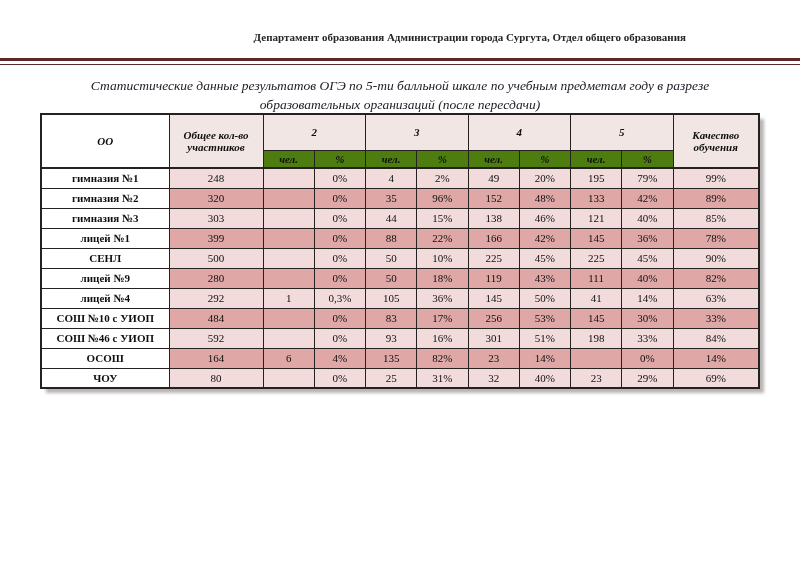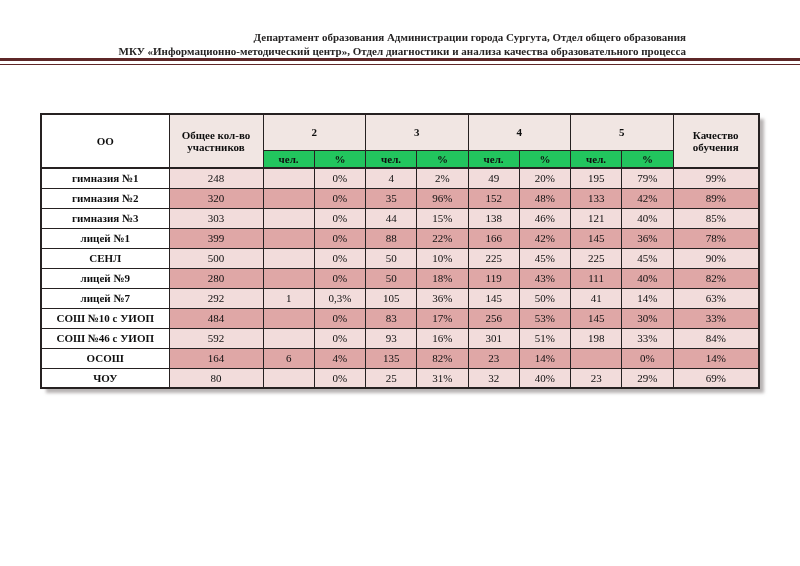--- a/index.html
+++ b/index.html
@@ -33,25 +33,25 @@
     position: absolute; top: 113px; left: 40px; width: 718px;
     border-collapse: collapse; table-layout: fixed;
     border: 2.5px solid #262121;
     box-shadow: 5px 5px 3px -1px rgba(125,118,118,0.55);
   }
   table.stats th, table.stats td {
     border: 1.5px solid #262121;
     font-size: 11px; text-align: center; vertical-align: middle;
     padding: 0 2px; overflow: hidden; color: #0f0f0f;
   }
-  table.stats thead { border-bottom: 2.3px solid #262121; }
+  table.stats thead { border-bottom: 2.3px solid #262121; font-style: italic; }
   table.stats thead th { font-weight: bold; line-height: 12.5px; }
   .hdr-white { background: #ffffff; }
   .hdr-light { background: #f1e6e3; margin-top: 15px; }
-  .hdr-dark  { background: #22c55e; }
+  .hdr-dark  { background: #4d7c0f; }
   tr.hrow1 { height: 36px; }
   tr.hrow2 { height: 18px; }
   tbody tr { height: 20px; }
   tbody td.name { background: #ffffff; font-weight: bold; }
   tbody tr:nth-child(odd)  td.data { background: #f2dcdb; }
   tbody tr:nth-child(even) td.data { background: #dfa7a6; }
   
   .footer-line { position: absolute; height: 0; border-top: 1.4px solid #b3b3b3; }
   .footer-line.left  { top: 546px; left: 0;    width: 49px; }
   .footer-line.right { top: 546px; left: 111px; width: 689px; }
@@ -66,25 +66,28 @@
     font-size: 10px; line-height: 11px; color: #8f8f8f; letter-spacing: 1px;
   }
 </style>
 </head>
 <body>
 
 <div class="slide">
 
   <div class="org-header">
     <div>Департамент образования Администрации города Сургута, Отдел общего образования</div>
-    <div>МКУ «Информационно-методический центр», Отдел диагностики и анализа качества образовательного процесса</div>
   </div>
 
   <div class="rule"></div>
 
+  <div class="title">
+    <div>Статистические данные результатов ОГЭ по 5-ти балльной шкале по учебным предметам году в разрезе</div>
+    <div>образовательных организаций (после пересдачи)</div>
+  </div>
 
   <table class="stats">
     <colgroup>
       <col style="width:128px">
         <col style="width:94px">
       <col style="width:51.25px">
         <col style="width:51.25px">
       <col style="width:51.25px">
         <col style="width:51.25px">
       <col style="width:51.25px">
@@ -188,21 +191,21 @@
         <td class="data">0%</td>
         <td class="data">50</td>
         <td class="data">18%</td>
         <td class="data">119</td>
         <td class="data">43%</td>
         <td class="data">111</td>
         <td class="data">40%</td>
         <td class="data">82%</td>
       </tr>
         <tr>
-        <td class="name">лицей №7</td>
+        <td class="name">лицей №4</td>
         <td class="data">292</td>
         <td class="data">1</td>
         <td class="data">0,3%</td>
         <td class="data">105</td>
         <td class="data">36%</td>
         <td class="data">145</td>
         <td class="data">50%</td>
         <td class="data">41</td>
         <td class="data">14%</td>
         <td class="data">63%</td>

